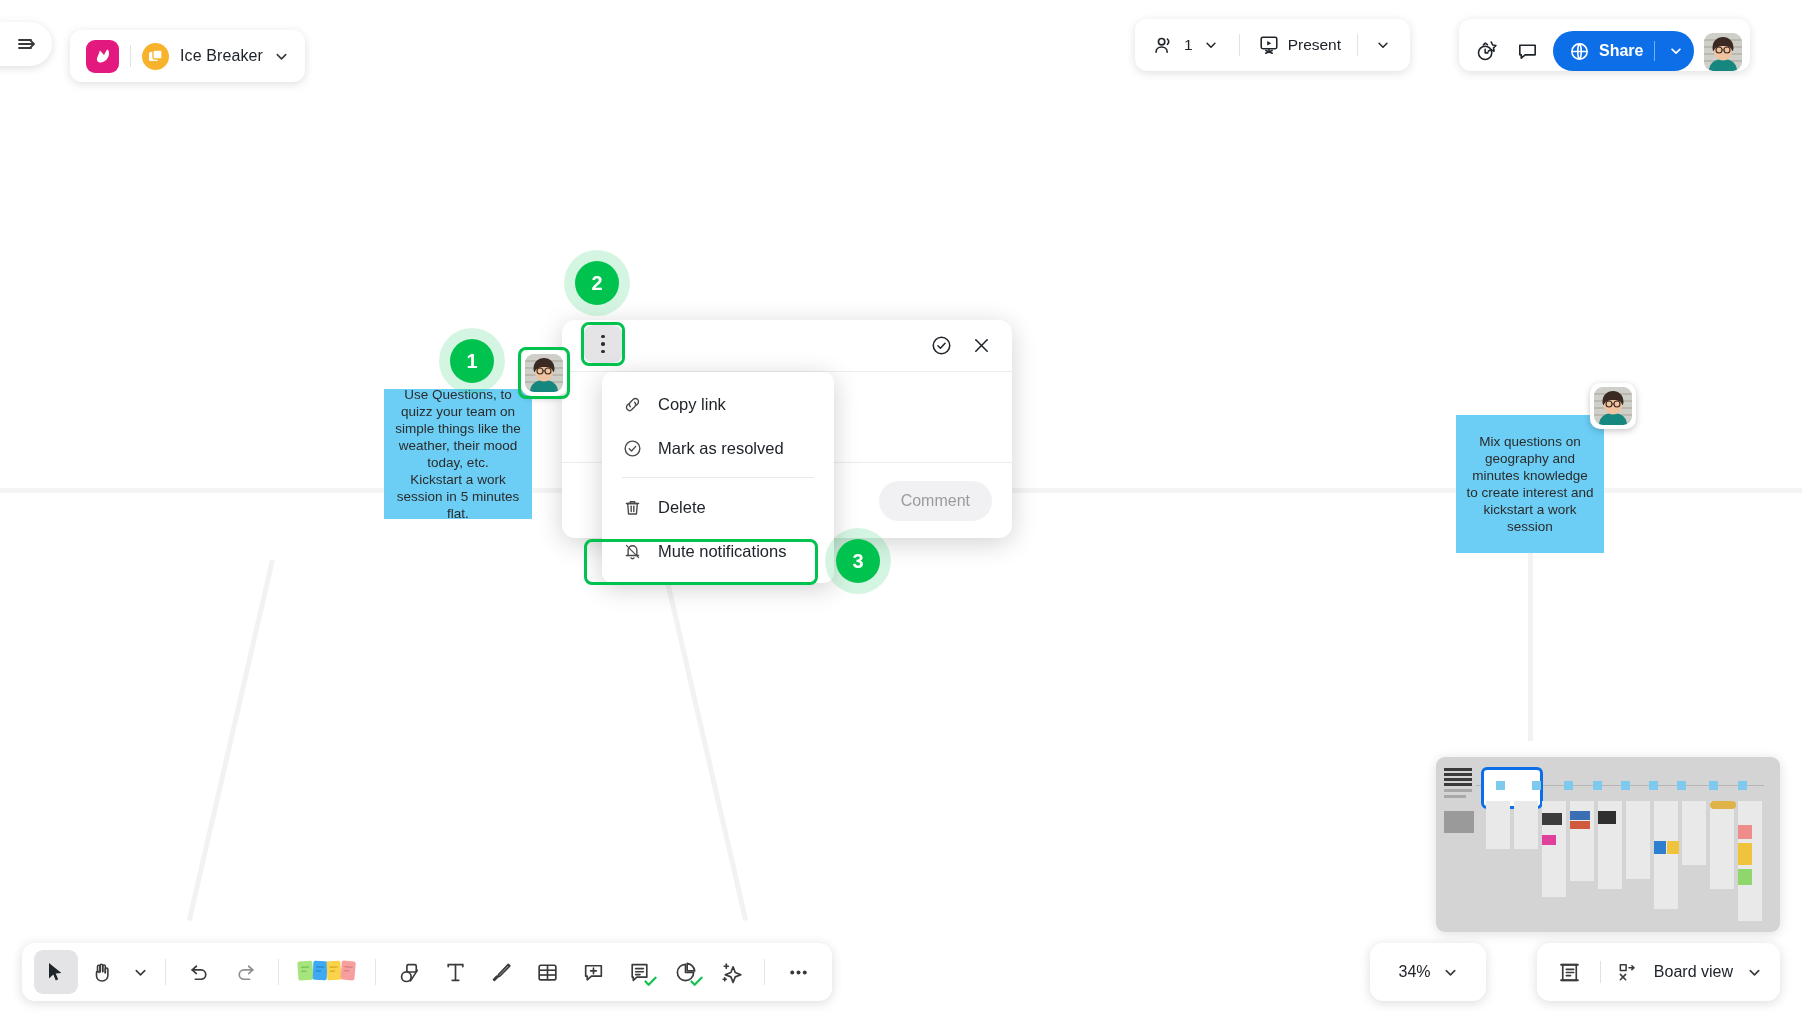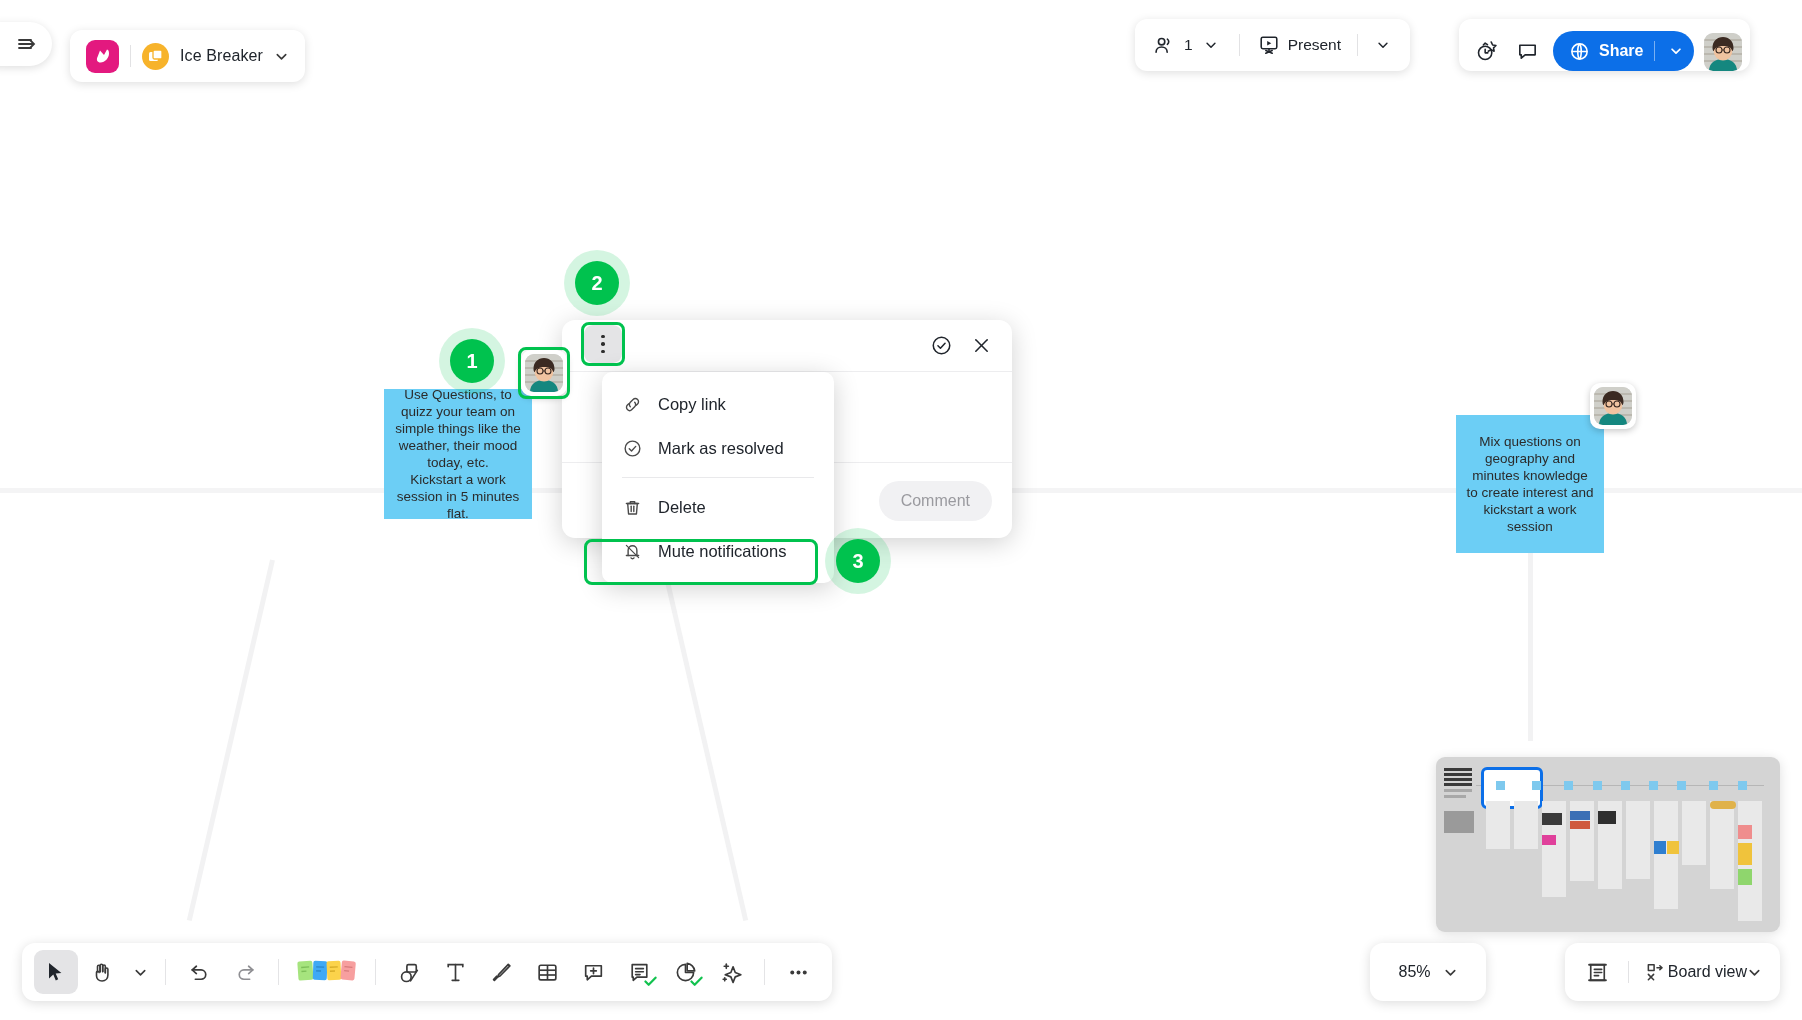--- a/index.html
+++ b/index.html
@@ -636,41 +636,41 @@
     <div style="position:absolute;left:162px;top:54px;width:18px;height:13px;background:#2f2f2f;"></div>
     <div style="position:absolute;left:218px;top:84px;width:12px;height:13px;background:#2f7fd0;"></div>
     <div style="position:absolute;left:231px;top:84px;width:12px;height:13px;background:#f0c33c;"></div>
     <div style="position:absolute;left:302px;top:68px;width:14px;height:14px;background:#ef8d8d;"></div>
     <div style="position:absolute;left:302px;top:86px;width:14px;height:22px;background:#f0c33c;"></div>
     <div style="position:absolute;left:302px;top:112px;width:14px;height:16px;background:#8fd66d;"></div>
     <div style="position:absolute;left:274px;top:44px;width:26px;height:8px;background:#e0b24a;border-radius:4px;"></div>
   </div>
 
   <div class="zoom-pill">
-    <span>85%</span>
+    <span>34%</span>
     <span style="display:flex;">
       <svg width="15" height="15" viewBox="0 0 16 16" fill="none" stroke="#3a3a3a" stroke-width="1.7" stroke-linecap="round" stroke-linejoin="round">
         <path d="M3.5 6 L8 10.5 L12.5 6"></path>
       </svg>
     </span>
   </div>
 
   <div class="view-pill">
     <span style="display:flex; padding:0 6px; cursor:pointer;">
       <svg width="25" height="25" viewBox="0 0 24 24" fill="none" stroke="#3a3a3a" stroke-width="1.6" stroke-linecap="round">
         <rect x="5.5" y="4.5" width="13" height="15"></rect>
         <line x1="4" y1="4.5" x2="20" y2="4.5" stroke-width="2"></line>
         <line x1="4" y1="19.5" x2="20" y2="19.5" stroke-width="2"></line>
         <line x1="9" y1="9" x2="16" y2="9"></line>
         <line x1="9" y1="12" x2="16" y2="12"></line>
         <line x1="9" y1="15" x2="13" y2="15"></line>
       </svg>
     </span>
     <span class="vsep"></span>
-    <span style="display:flex; align-items:center; gap:0; cursor:pointer; padding:0 4px;">
+    <span style="display:flex; align-items:center; gap:14px; cursor:pointer; padding:0 4px;">
       <svg width="23" height="23" viewBox="0 0 24 24" fill="none" stroke="#3a3a3a" stroke-width="1.6" stroke-linecap="round" stroke-linejoin="round">
         <rect x="3.5" y="4" width="6" height="6"></rect>
         <path d="M12.5 7 h5 M15.5 5 l2.3 2 -2.3 2"></path>
         <line x1="3.5" y1="14" x2="9" y2="19.5"></line>
         <line x1="9" y1="14" x2="3.5" y2="19.5"></line>
       </svg>
       <span>Board view</span>
       <span style="display:flex;">
         <svg width="15" height="15" viewBox="0 0 16 16" fill="none" stroke="#3a3a3a" stroke-width="1.7" stroke-linecap="round" stroke-linejoin="round">
           <path d="M3.5 6 L8 10.5 L12.5 6"></path>

